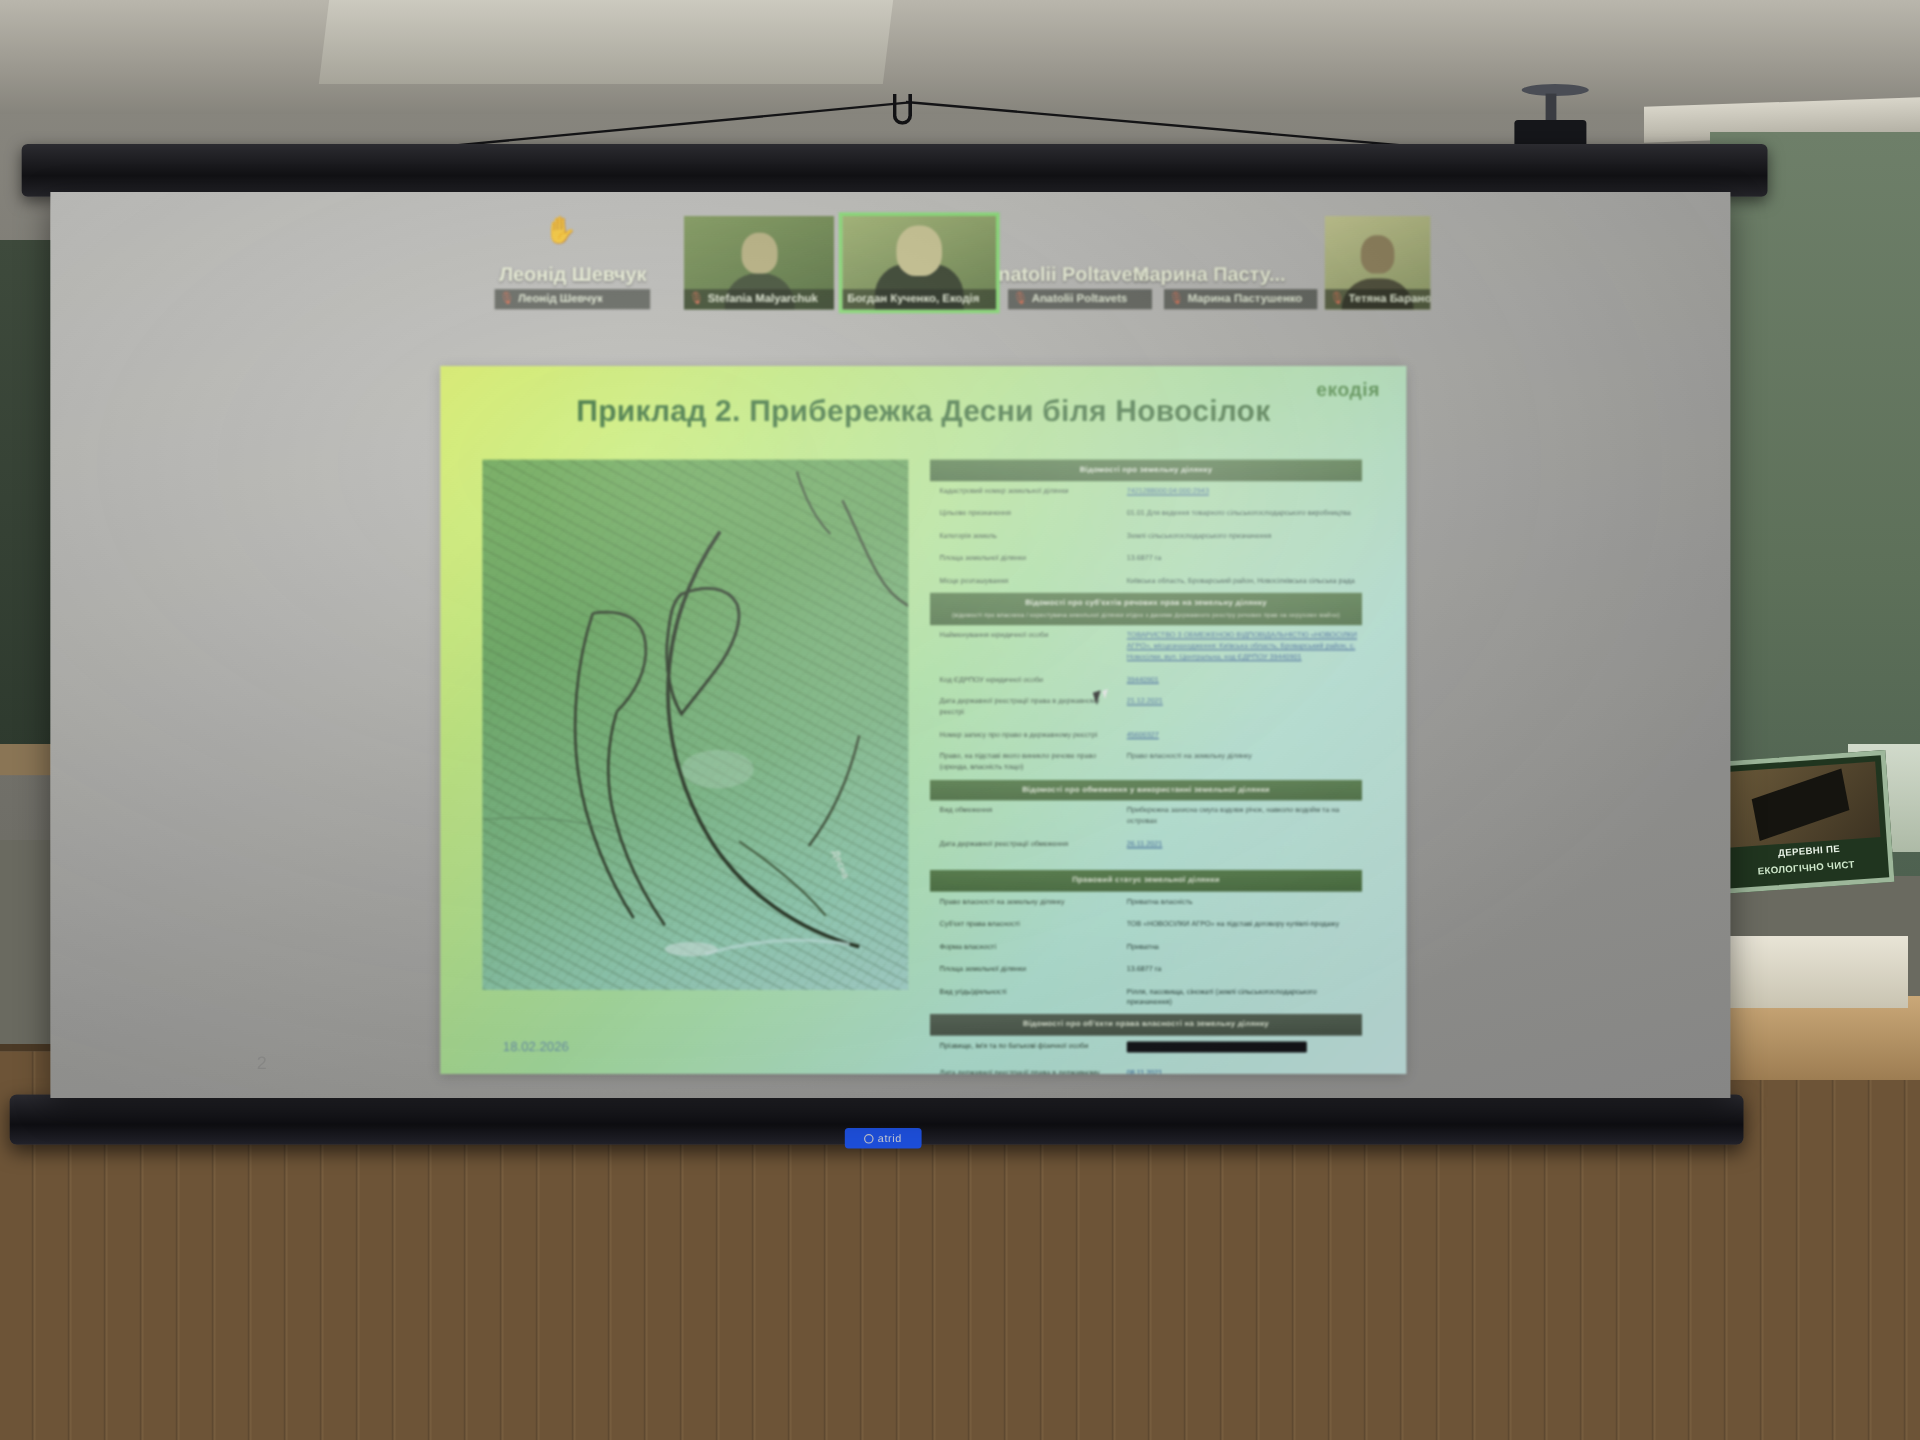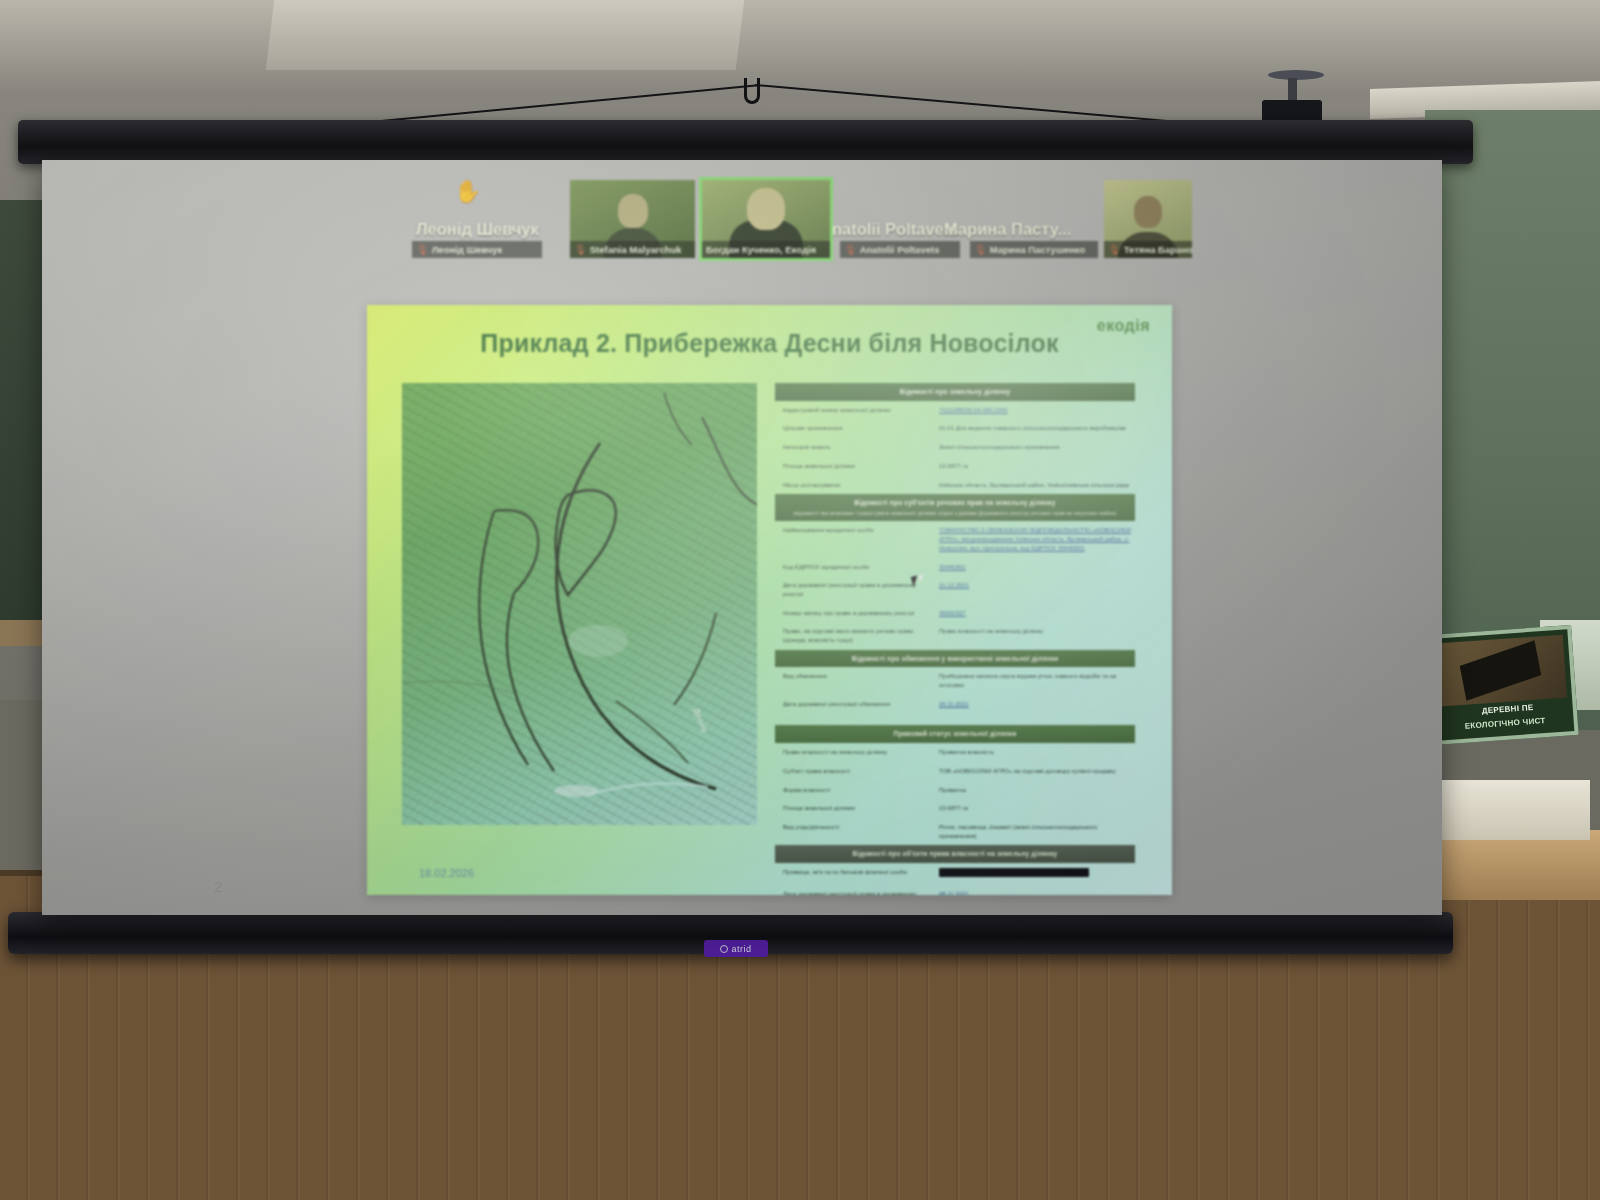--- a/index.html
+++ b/index.html
@@ -46,21 +46,21 @@
        background:linear-gradient(180deg,#dfe7d8,#b8c4b0); opacity:.9; }
 
   
   .screen-top-bar { position:absolute; left:18px; top:120px; width:1455px; height:44px;
        background:linear-gradient(180deg,#2b2b30,#111114 60%,#242429);
        border-radius:5px; box-shadow:0 4px 12px rgba(0,0,0,.55); }
   .screen-bot-bar { position:absolute; left:8px; top:912px; width:1445px; height:42px;
        background:linear-gradient(180deg,#2a2a30,#0e0e12 60%,#22222a);
        border-radius:6px; box-shadow:0 6px 16px rgba(0,0,0,.6); }
   .brand-badge { position:absolute; left:704px; top:940px; width:64px; height:17px;
-       background:#4c1d95; border-radius:3px; display:flex; align-items:center;
+       background:#1d4ed8; border-radius:3px; display:flex; align-items:center;
        justify-content:center; gap:3px; }
   .brand-dot { width:8px; height:8px; border-radius:50%; border:1.5px solid #b9bcc6; }
   .brand-text { font-size:9px; color:#c6c9d2; letter-spacing:.5px; }
 
   .hang-cable-l, .hang-cable-r { position:absolute; background:#141416; height:2px;
        transform-origin:left center; }
   .hang-cable-l { left:360px; top:122px; width:400px; transform:rotate(-5.4deg); }
   .hang-cable-r { left:755px; top:84px; width:540px; transform:rotate(5.0deg); }
   .hook { position:absolute; left:744px; top:78px; width:16px; height:26px;
        border:3px solid #121214; border-top:none; border-radius:0 0 8px 8px; }

